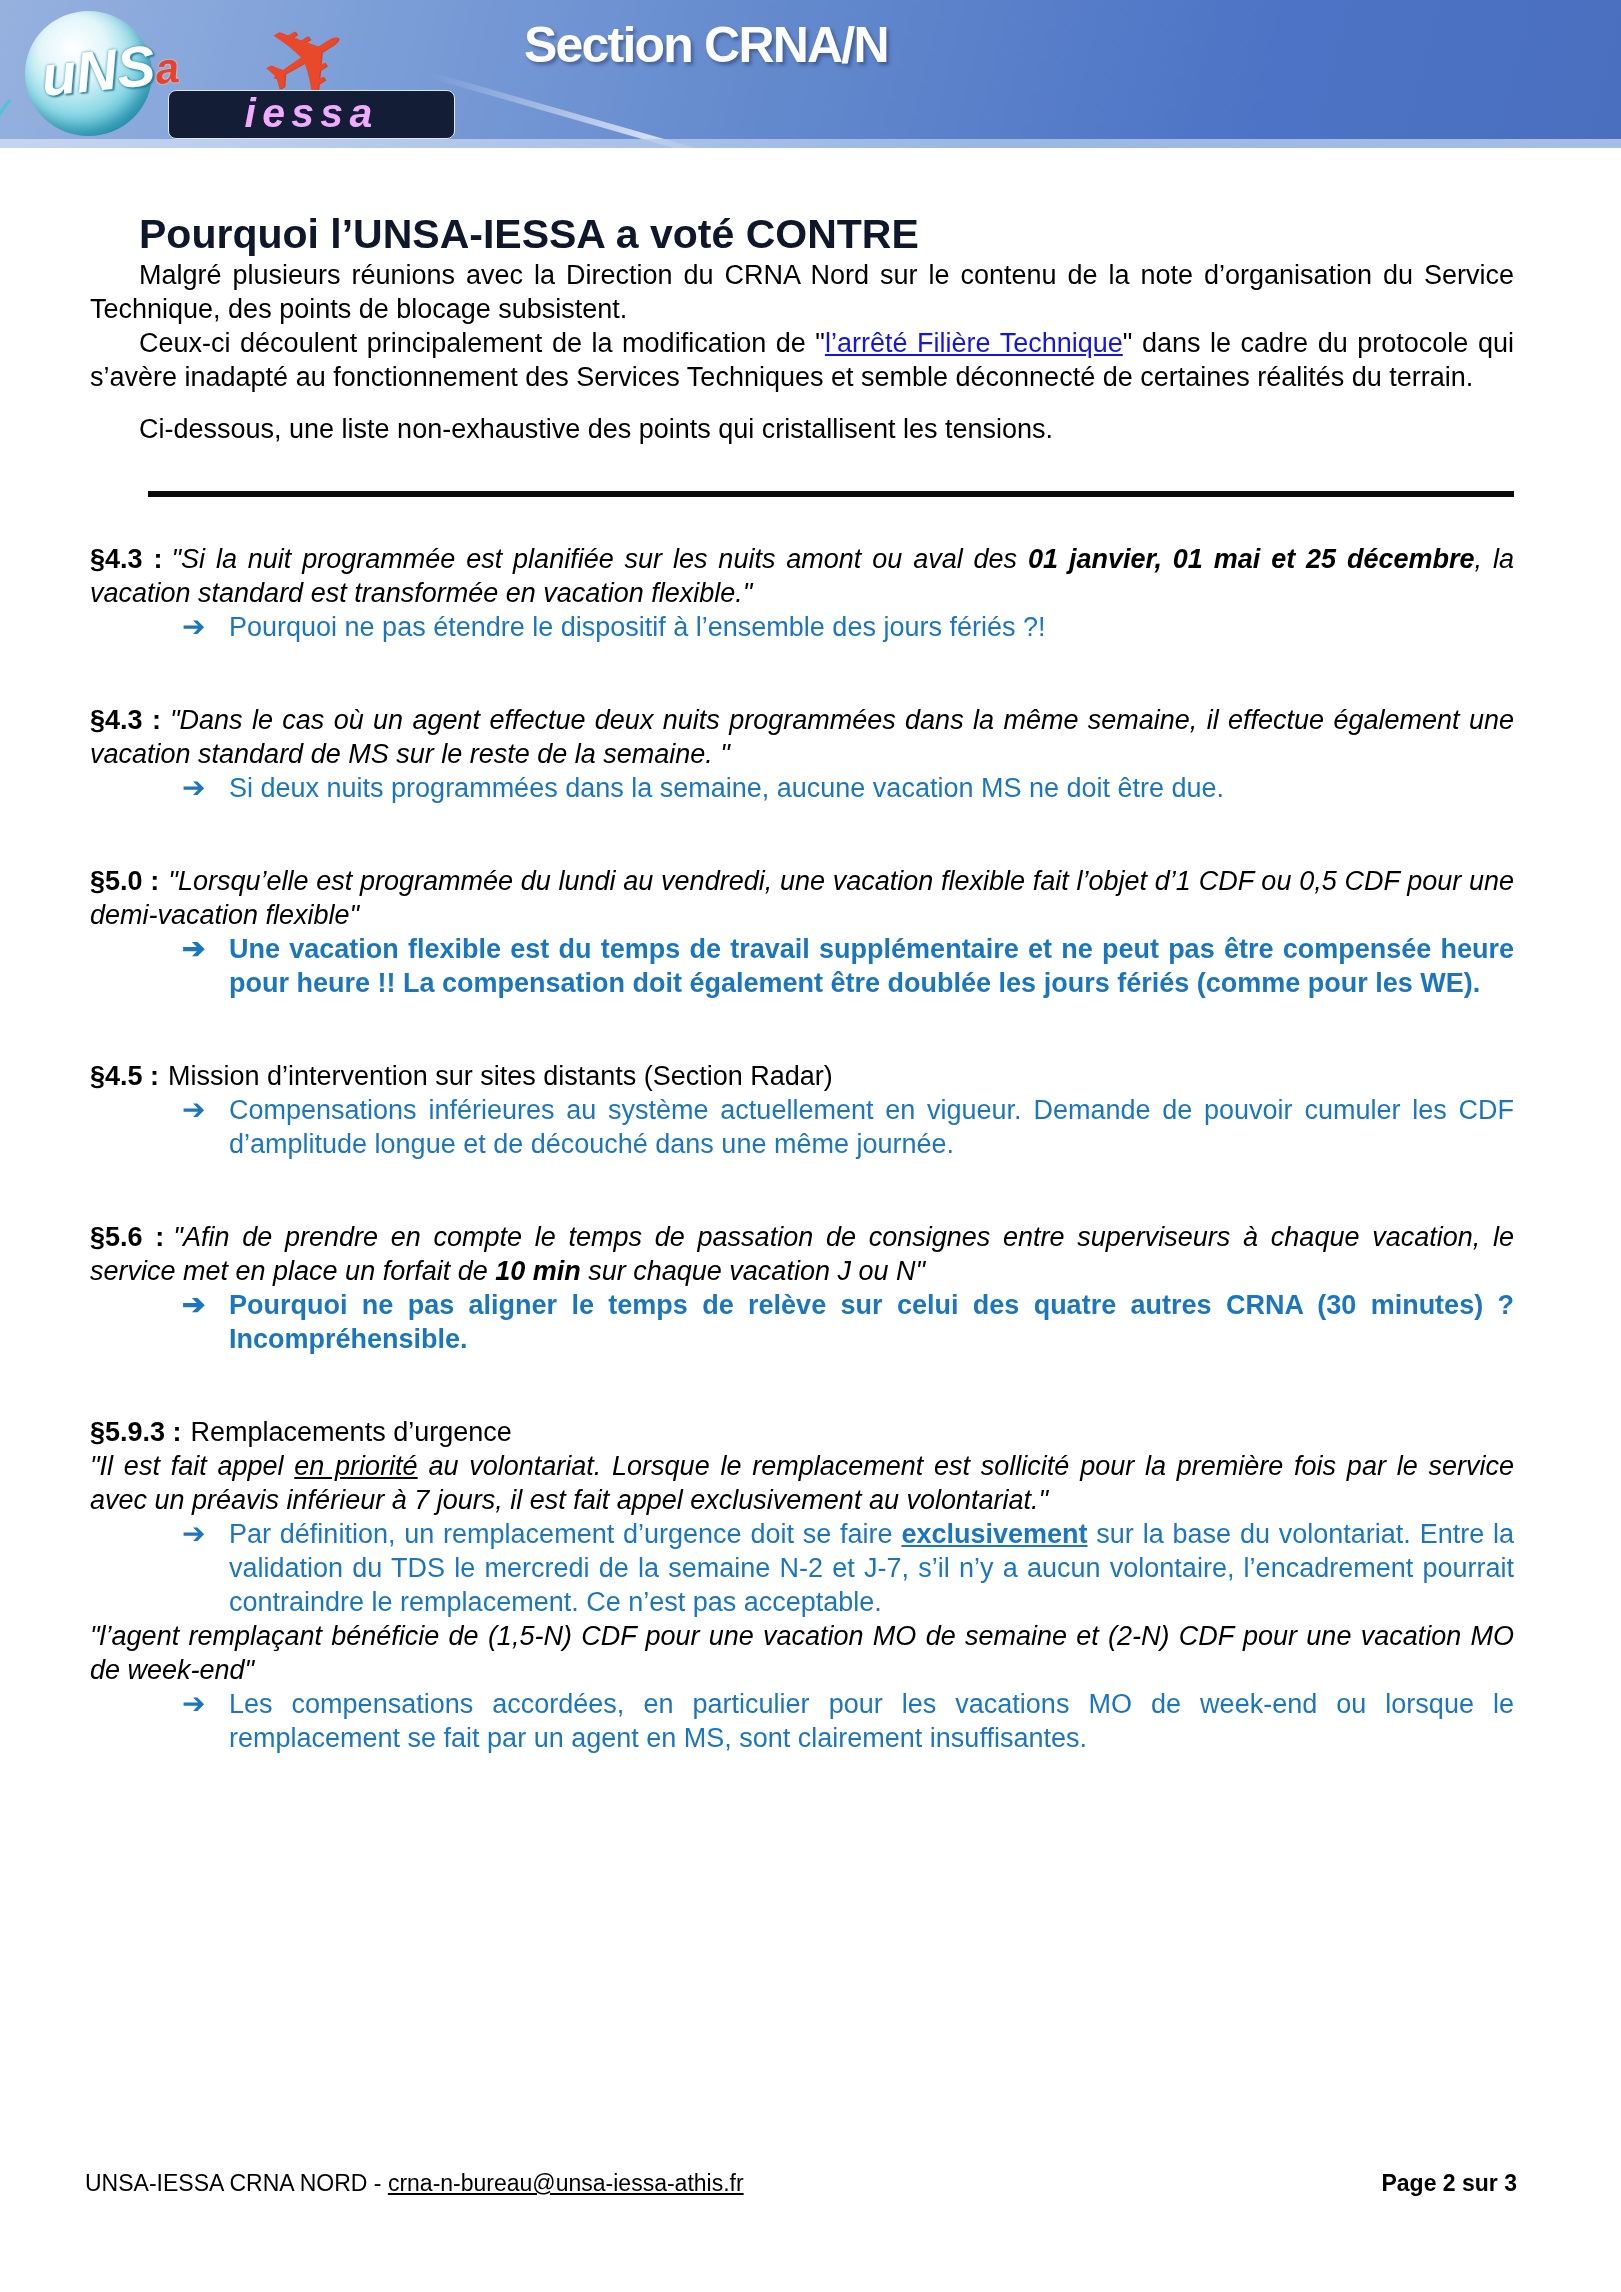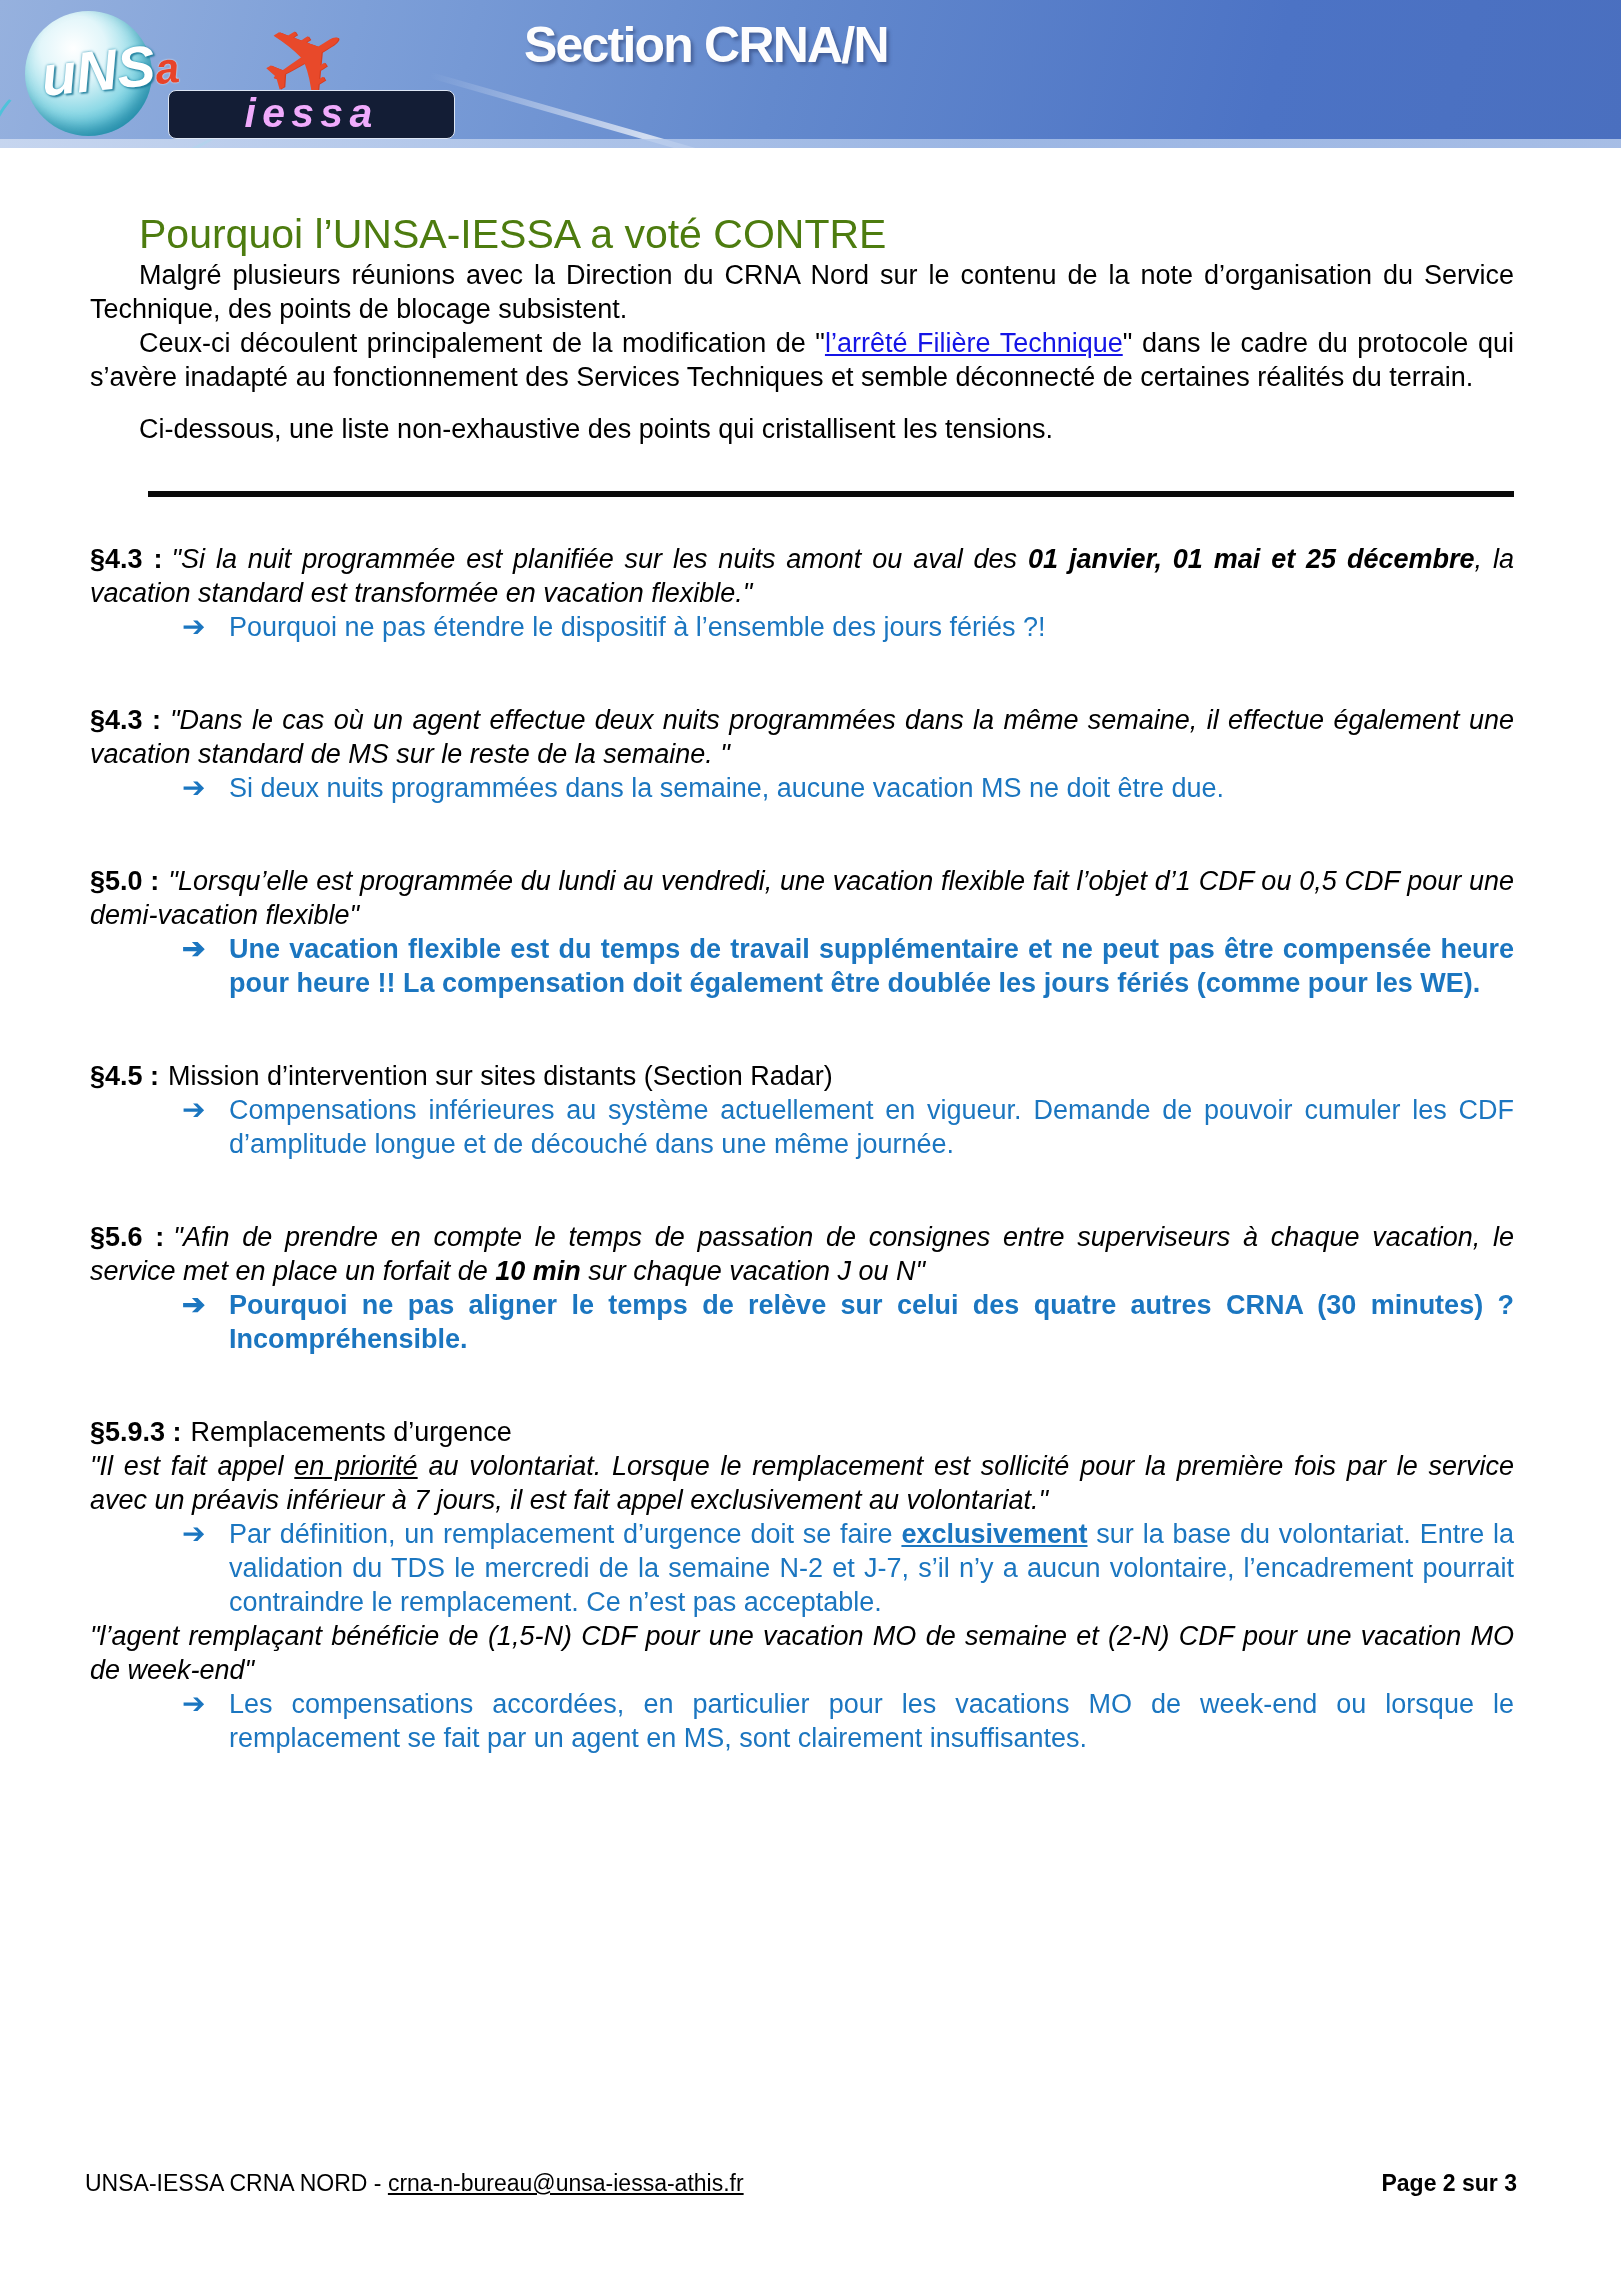--- a/index.html
+++ b/index.html
@@ -26,21 +26,21 @@
                color:#ffffff; text-shadow:0 0 2.7px #1d8fb0,1.8px 1.8px 1.8px rgba(20,110,140,.8); transform:rotate(-6deg); }
   .logo-unsa .logo-a { color:#e8432a; font-size:43px; text-shadow:0 0 1.8px #ffffff; }
   .plane { position:absolute; left:262px; top:7.2px; font-size:106px; line-height:106px; color:#e8492a;
            transform:rotate(-32deg); text-shadow:0.9px 0.9px 0 #d63d20; }
   .iessa-box { position:absolute; left:168px; top:90px; width:285px; height:47px; background:#131d35;
                border:1.8px solid #dde6f4; border-radius:8px; color:#f0abfc; font-style:italic; font-weight:bold;
                font-size:41px; letter-spacing:6.3px; text-align:center; line-height:45px; }
 
   
   .content { padding:0 107px 0 90px; }
-  .doc-title { margin:63px 0 0 49px; font-size:41px; font-weight:normal; color:#4d7c0f; }
+  .doc-title { margin:63px 0 0 49px; font-size:41px; font-weight:bold; color:#0f172a; }
   .para { margin:0; font-size:27px; line-height:34px; text-align:justify; }
   .indent { text-indent:49px; }
   .mt { }
   .mt-sm { margin-top:18px; }
   .quote i, .quote-only { font-style:italic; }
   .lbl { font-weight:bold; font-style:normal; margin-right:9px; }
   .u { text-decoration:underline; }
   .link { color:#1414e6; text-decoration:underline; cursor:pointer; }
   .rule { margin:45px 0 0 58px; border:none; height:6.3px; background:#0a0a0a; }
   .sec { margin-top:59px; }

